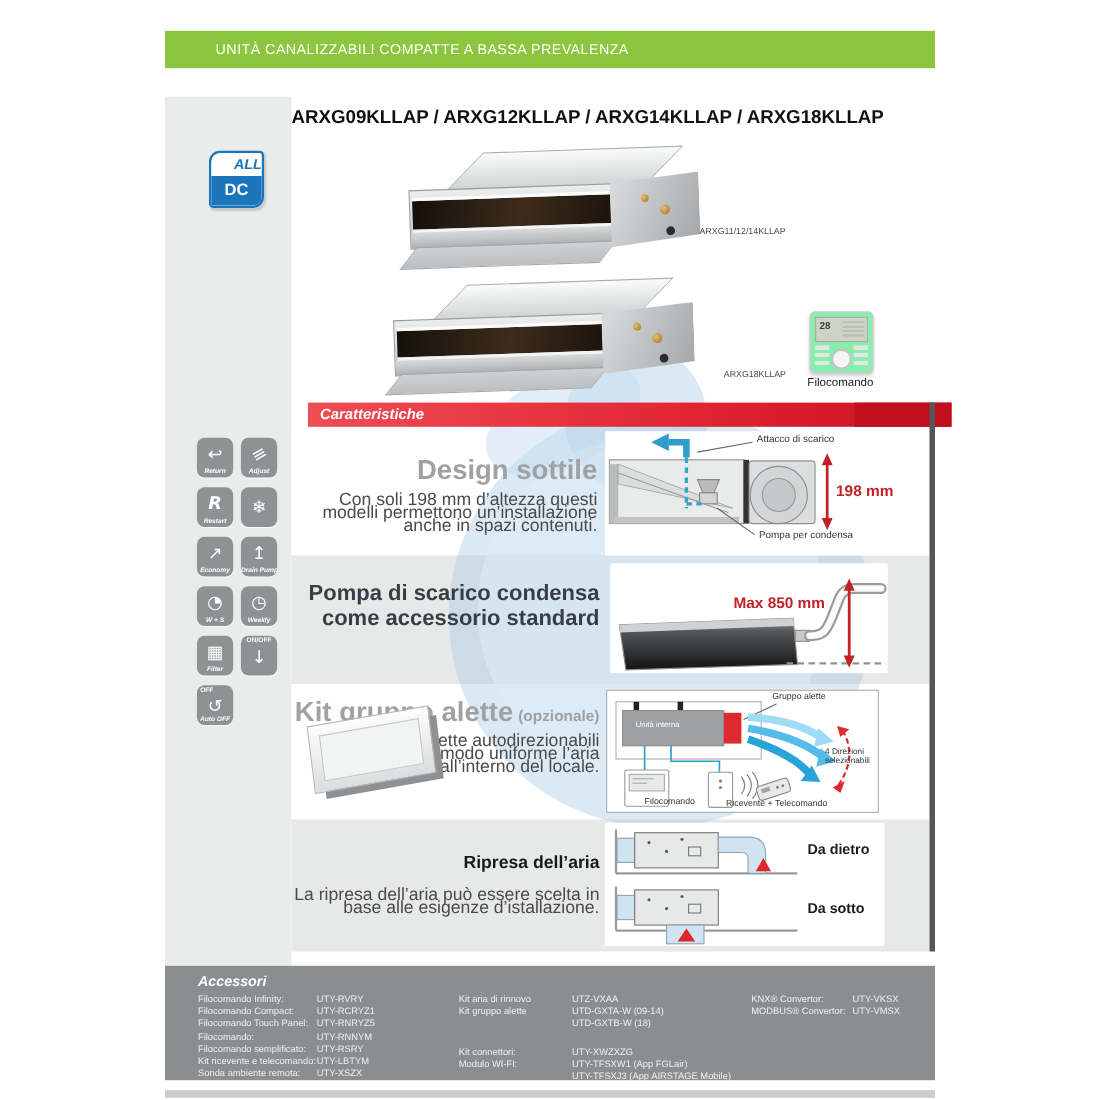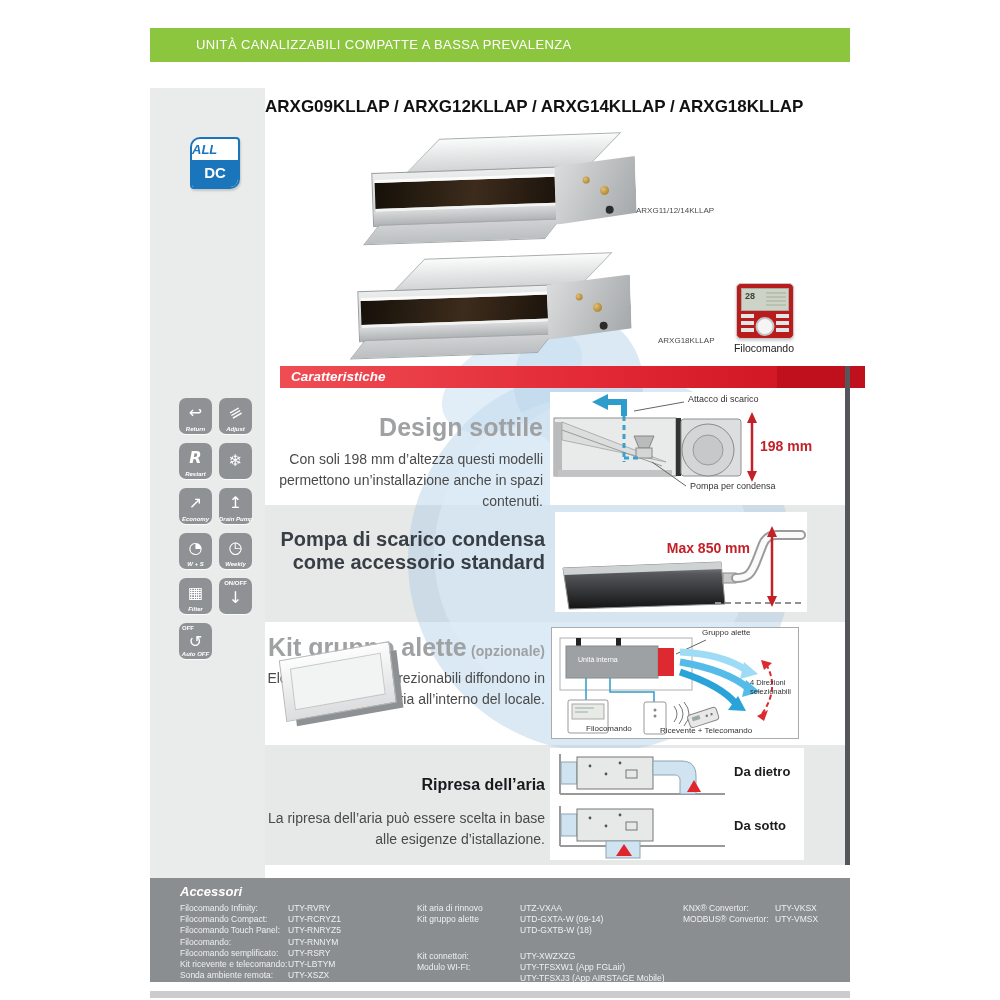--- a/index.html
+++ b/index.html
@@ -9,21 +9,21 @@
 
   
   .green-bar{left:150px;top:28px;width:700px;height:34px;background:#8cc63f;z-index:3}
   .green-bar span{display:block;padding-left:46px;line-height:34px;color:#fff;font-size:13px;letter-spacing:.4px}
   .model-title{left:265px;top:97px;width:575px;font-size:17px;font-weight:bold;color:#111;z-index:3}
 
   
   .side-bg{left:150px;top:88px;width:115px;height:790px;background:#eaebeb;z-index:1}
   .alldc{left:190px;top:137px;width:46px;height:48px;border:2px solid #1b75bb;border-radius:10px 4px 10px 4px;
          background:#fff;overflow:hidden;z-index:3;box-shadow:1px 2px 2px rgba(0,0,0,.15)}
-  .alldc .t{display:block;height:21px;color:#1b75bb;font-style:italic;font-weight:bold;font-size:13px;text-align:left;line-height:21px}
+  .alldc .t{display:block;height:21px;color:#1b75bb;font-style:italic;font-weight:bold;font-size:13px;text-align:right;line-height:21px}
   .alldc .b{display:block;height:27px;background:#1b75bb;color:#fff;font-weight:bold;font-size:15px;text-align:center;line-height:25px}
 
   .icon-grid{left:179px;top:398px;display:grid;grid-template-columns:33px 33px;gap:9px 7px;z-index:3}
   .ic{position:relative;width:33px;height:36px;background:#8f9294;border-radius:7px;color:#fff;
       display:flex;align-items:center;justify-content:center;box-shadow:0 1px 0 rgba(255,255,255,.8)}
   .ic .g{font-size:16px;line-height:1;margin-top:-6px;font-family:"DejaVu Sans",sans-serif}
   .ic .lb{position:absolute;bottom:2px;left:0;width:100%;text-align:center;font-size:6px;font-style:italic;font-weight:bold;white-space:nowrap}
   .ic .tp{position:absolute;top:2px;left:0;width:100%;text-align:center;font-size:6px;font-weight:bold}
 
   
@@ -36,21 +36,21 @@
   .u-band{position:absolute;left:0;top:74%;width:100%;height:26%;background:linear-gradient(#d7d9da,#aeb1b3)}
   .u-side{position:absolute;left:63%;top:22%;width:27%;height:60%;clip-path:polygon(0 12%,100% 0,100% 86%,0 100%);
           background:linear-gradient(115deg,#dcdedf,#a3a6a8)}
   .u-base{position:absolute;left:4%;top:76%;width:60%;height:16%;background:linear-gradient(#cfd1d2,#bcbfc1);
           transform:skewX(-40deg);transform-origin:left top;border:1px solid #a5a8aa}
   .valve{position:absolute;border-radius:50%;background:radial-gradient(circle at 35% 35%,#e3c070,#9a7020);width:7px;height:7px}
   .hole{position:absolute;border-radius:50%;background:#2c2c2c;width:8px;height:8px}
   .photo-label{font-size:8px;color:#4a4a4a;z-index:3}
 
   
-  .remote{left:736px;top:283px;width:56px;height:54px;background:#b91c1c;border:1px solid #c6c8c9;border-radius:5px;
+  .remote{left:736px;top:283px;width:56px;height:54px;background:#86efac;border:1px solid #c6c8c9;border-radius:5px;
           box-shadow:0 2px 3px rgba(0,0,0,.18);z-index:3}
   .r-disp{position:absolute;left:4px;top:4px;right:4px;height:21px;background:#cdd4c7;border:1px solid #a8aba2}
   .r-disp .tmp{position:absolute;left:3px;top:2px;font-size:9px;font-weight:bold;color:#3a4238}
   .r-disp .seg{position:absolute;right:2px;top:3px;width:20px;height:14px;
                background:repeating-linear-gradient(180deg,#b8c0b0 0 2px,transparent 2px 4px)}
   .r-dial{position:absolute;left:50%;top:33px;transform:translateX(-50%);width:15px;height:15px;border:2px solid #c2c5c6;
           border-radius:50%;background:#f5f5f5}
   .r-keys{position:absolute;top:30px;width:13px;height:18px;
           background:repeating-linear-gradient(180deg,#e4e5e5 0 4px,transparent 4px 7px)}
   .remote-label{left:716px;top:342px;width:96px;text-align:center;font-size:10.5px;color:#222;z-index:3}
@@ -72,21 +72,21 @@
   .w3{left:514px;top:316px;width:132px;height:132px;border-radius:0 62% 50% 55%;transform:rotate(40deg);background:rgba(160,197,227,.38)}
   .w4{left:436px;top:338px;width:152px;height:86px;border-radius:50%;transform:rotate(-28deg);background:rgba(198,221,240,.5)}
 
   .edge-right{left:845px;top:366px;width:5px;height:499px;background:#55565a;z-index:4}
 
   
   .sec-h-gray{font-weight:bold;color:#9fa1a3;font-size:25px;z-index:3}
   .sec-h-dark{font-weight:bold;color:#383e45;font-size:20px;line-height:23px;z-index:3}
   .sec-h-black{font-weight:bold;color:#17191c;font-size:16px;z-index:3}
   .sec-note{font-size:14px;font-weight:bold;color:#9fa1a3}
-  .sec-body{font-size:14px;color:#4a4a4a;line-height:21px;z-index:3}
+  .sec-body{font-size:16px;color:#4a4a4a;line-height:12px;z-index:3}
   .ra{text-align:right}
 
   
   .diag{z-index:3;background:#fff}
   .dlabel{position:absolute;font-size:9px;color:#333;white-space:nowrap}
   .dlabel-s{position:absolute;font-size:8px;color:#333;white-space:nowrap}
   .red-dim{position:absolute;font-size:14px;font-weight:bold;color:#c32128;white-space:nowrap}
   .dir-label{position:absolute;font-size:7.5px;color:#333;line-height:9px;width:48px}
   .big-dir{position:absolute;font-size:13px;font-weight:bold;color:#1c1c1c;white-space:nowrap}
   .unit-tag{position:absolute;font-size:7px;color:#fff;white-space:nowrap}

